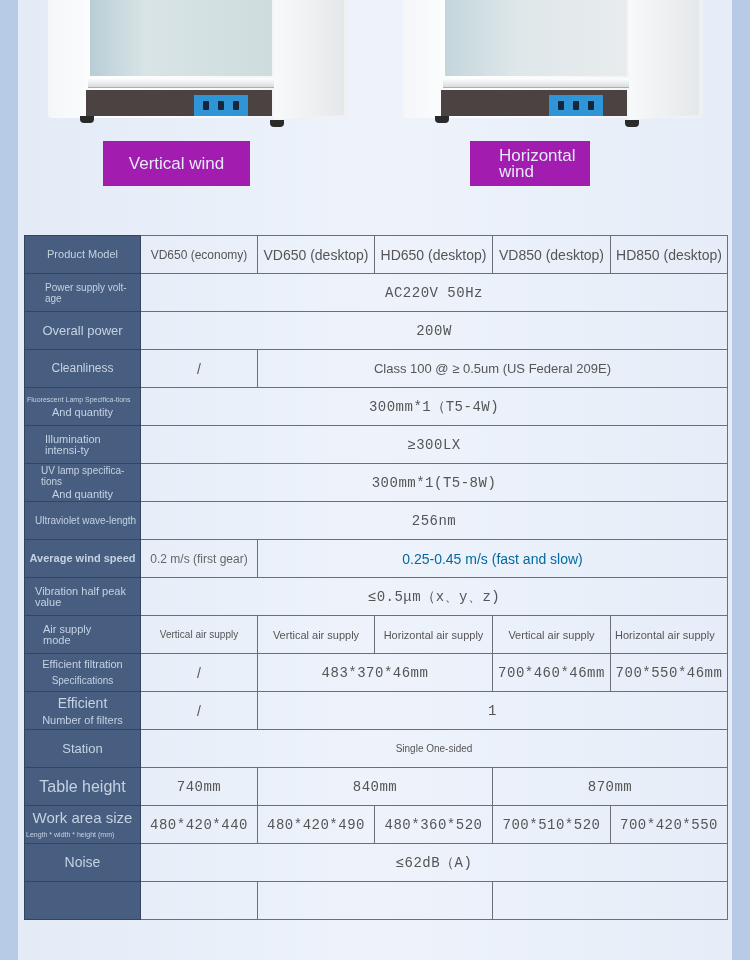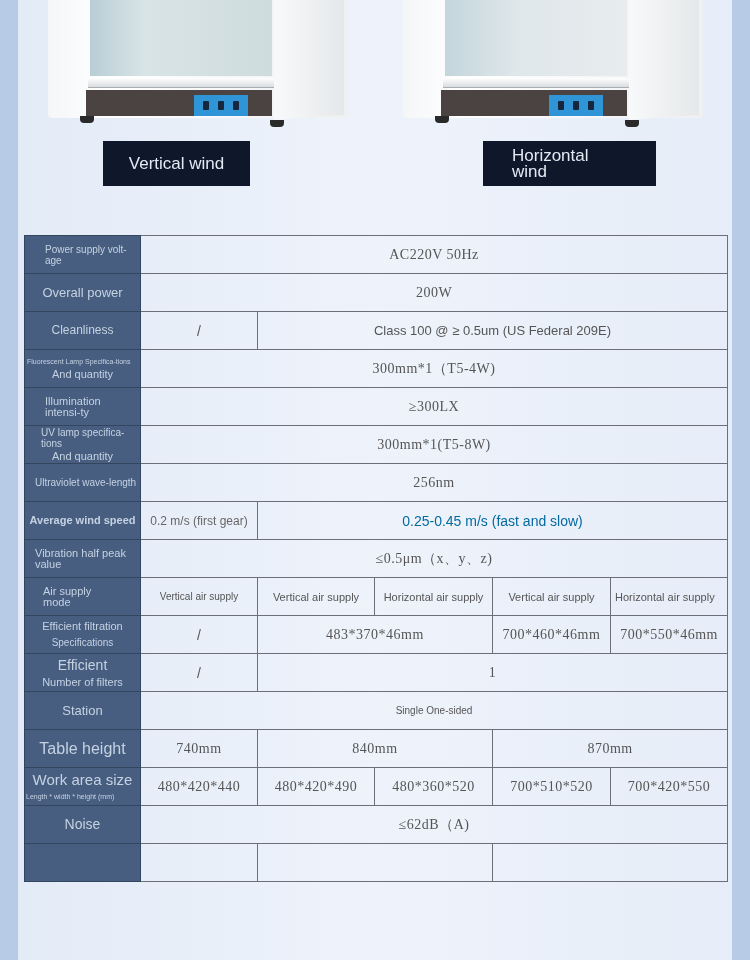--- a/index.html
+++ b/index.html
@@ -39,42 +39,42 @@
   .device .ctrl span { width:6px; height:9px; background:#16273d; border-radius:1px; }
   .device .side {
     position:absolute; left:226px; top:0; width:70px; height:120px;
     background:linear-gradient(90deg,#f8f9fa,#e5e8ea);
     transform:skewY(-4deg); transform-origin:top left;
   }
   .device .foot { position:absolute; width:14px; height:7px; background:#2a2a2a; border-radius:0 0 4px 4px; }
 
   .label-btn {
     position:absolute; width:147px; height:45px;
-    background:#0f172a; color:#e3eaf4;
+    background:#a21caf; color:#e3eaf4;
     display:flex; align-items:center; justify-content:center;
     font-size:17px; line-height:16px; box-sizing:border-box;
   }
   .label-btn.left-align { justify-content:flex-start; padding-left:29px; }
 
   
   table.spec {
     position:absolute; left:24px; top:235px; width:703px;
     border-collapse:collapse; table-layout:fixed;
   }
   table.spec td {
     border:1px solid #6a6f78; height:38px; padding:0 2px;
     text-align:center; vertical-align:middle; color:#555;
     overflow:hidden; white-space:nowrap; box-sizing:border-box;
   }
   table.spec td.h {
     background:#475e80; color:#c5d2e2; border-color:#34465f;
     font-size:12px; line-height:11px; white-space:normal;
   }
   td.h .tiny { font-size:7px; line-height:8px; display:block; text-align:left; }
-  .mono { font-family:Liberation Serif, serif; color:#444; font-size:14px; letter-spacing:0.5px; }
+  .mono { font-family:Liberation Mono, monospace; color:#444; font-size:14px; letter-spacing:0.5px; }
   .gray { color:#8b8f96; }
   .f14 { font-size:14px; }
   .f13 { font-size:13px; }
   .f12 { font-size:12px; }
   .f11 { font-size:11px; }
   .f10 { font-size:10px; }
   .lt { text-align:left !important; }
 </style>
 </head>
 <body>
@@ -104,35 +104,43 @@
   <div class="base"></div>
   <div class="ctrl">
       <span></span>
       <span></span>
       <span></span>
     </div>
   <div class="side"></div>
   <div class="foot" style="left:32px;top:116px;"></div>
   <div class="foot" style="left:222px;top:120px;"></div>
 </div>
-<div class="label-btn left-align" style="left:483px;top:141px;width:173px;">
+<div class="label-btn left-align" style="left:470px;top:141px;width:120px;">
   <span style="width:90px;display:block;">Horizontal wind</span>
 </div>
 
 <table class="spec">
   <colgroup>
     <col style="width:116px">
       <col style="width:117px">
       <col style="width:117px">
       <col style="width:118px">
       <col style="width:118px">
       <col style="width:117px">
   </colgroup>
 
   <tbody>
+      <tr>
+    <td class="h" style="font-size:11px;">Product Model</td>
+    <td class="gray f12">VD650 (economy)</td>
+    <td class="gray f14">VD650 (desktop)</td>
+    <td class="f14" style="color:#555;">HD650 (desktop)</td>
+    <td class="gray f14">VD850 (desktop)</td>
+    <td class="gray f14">HD850 (desktop)</td>
+  </tr>
 
   <tr>
     <td class="h lt" style="font-size:10px;padding-left:20px;">Power supply volt-age</td>
     <td colspan="5" class="mono">AC220V  50Hz</td>
   </tr>
 
   <tr>
     <td class="h" style="font-size:13px;margin-left:11px;">Overall power</td>
     <td colspan="5" class="mono">200W</td>
   </tr>

